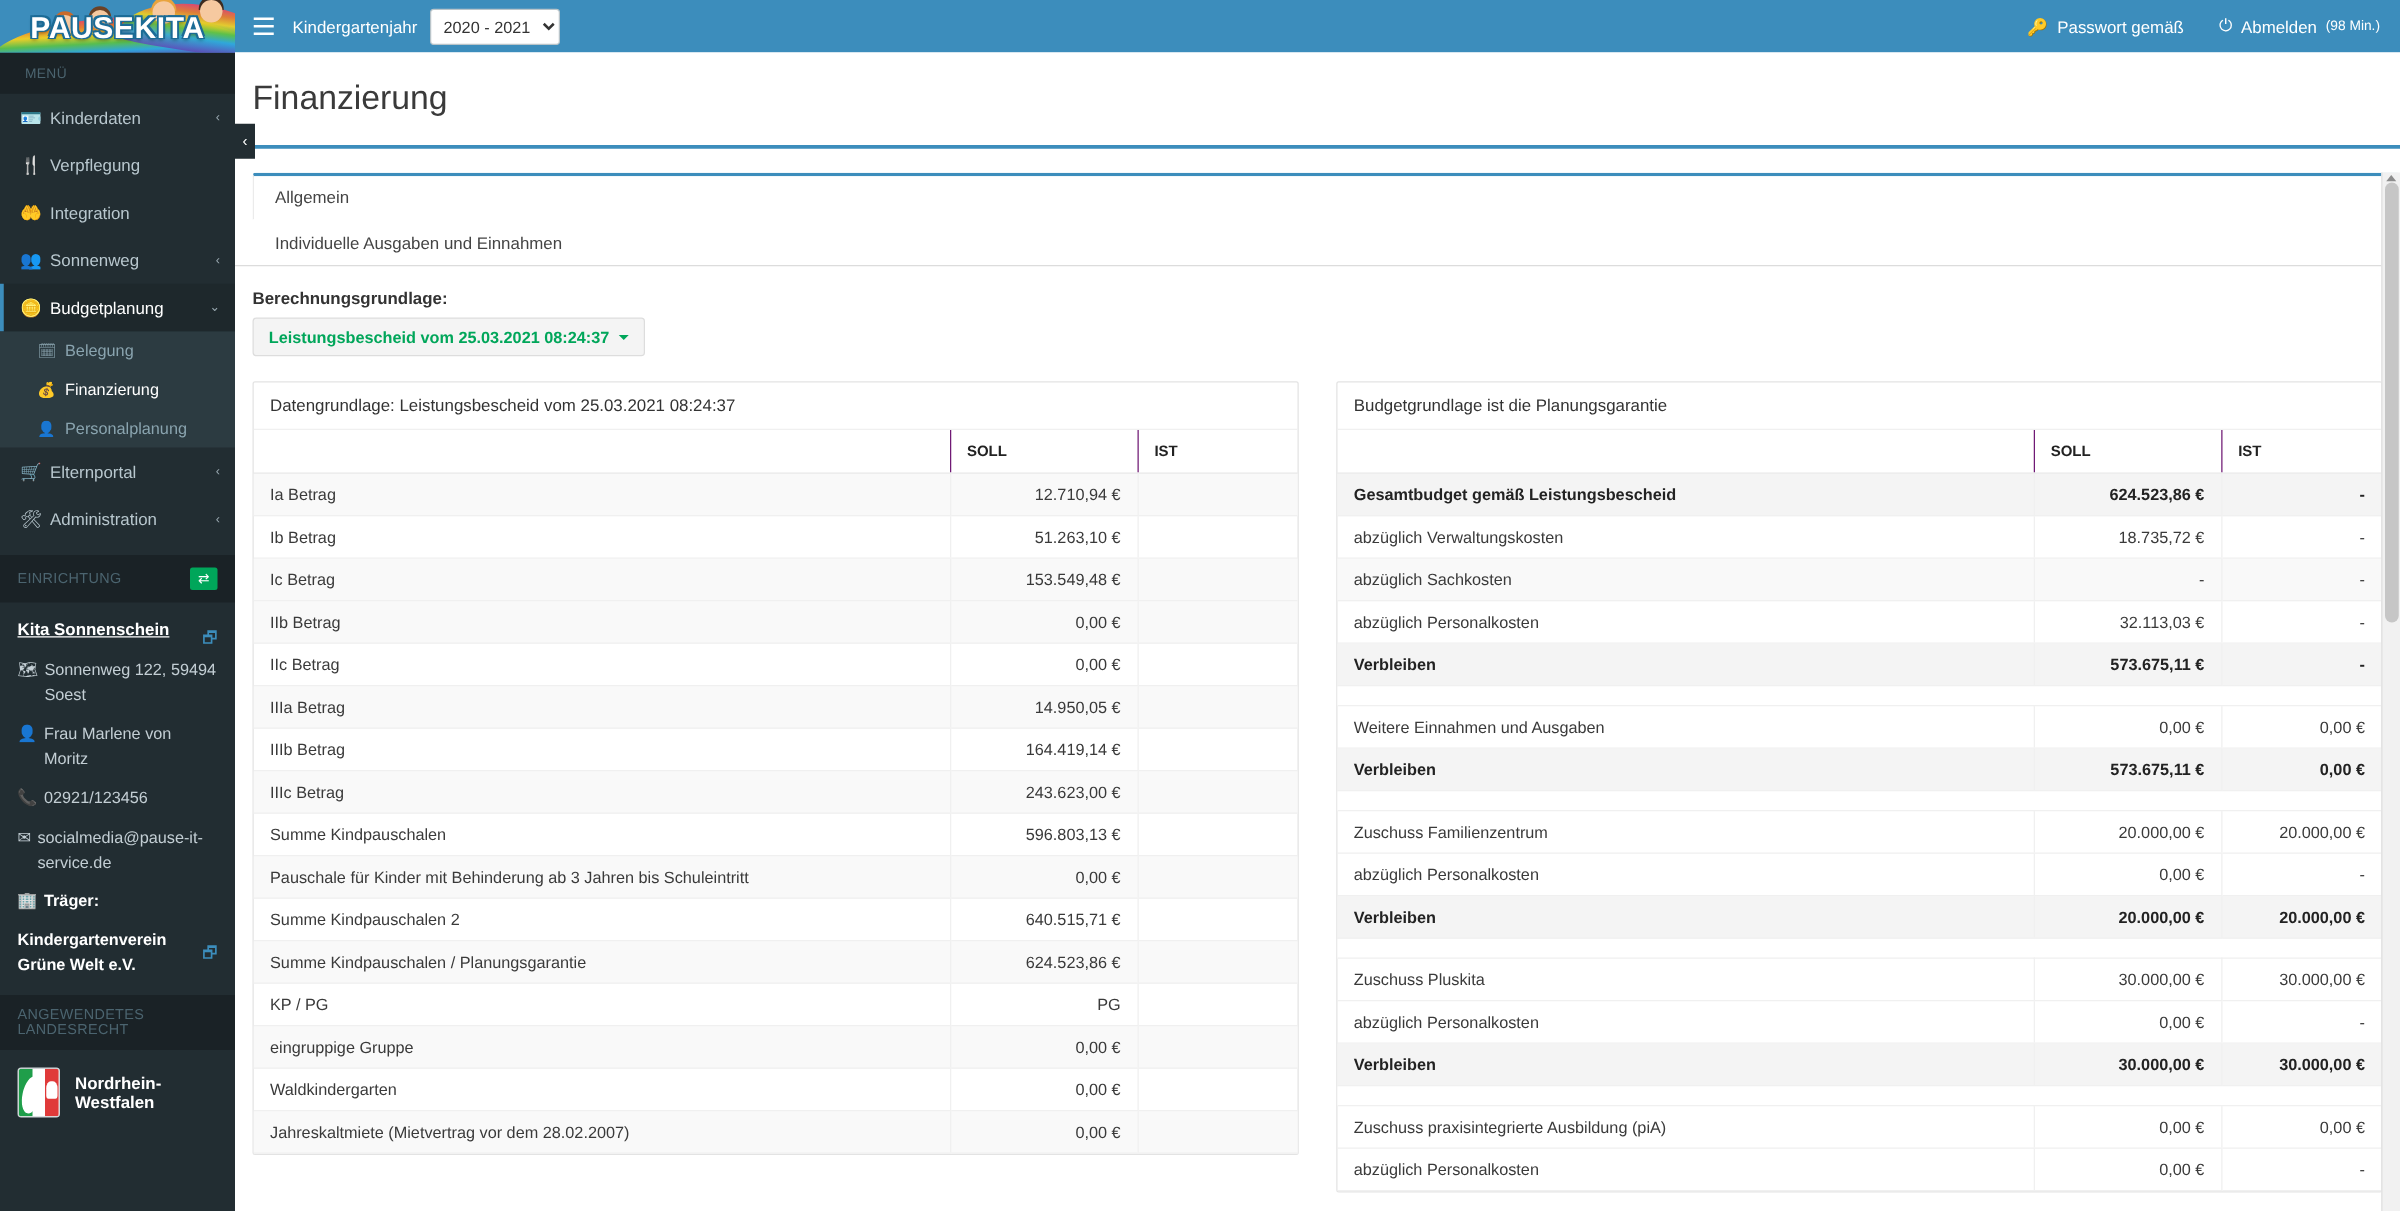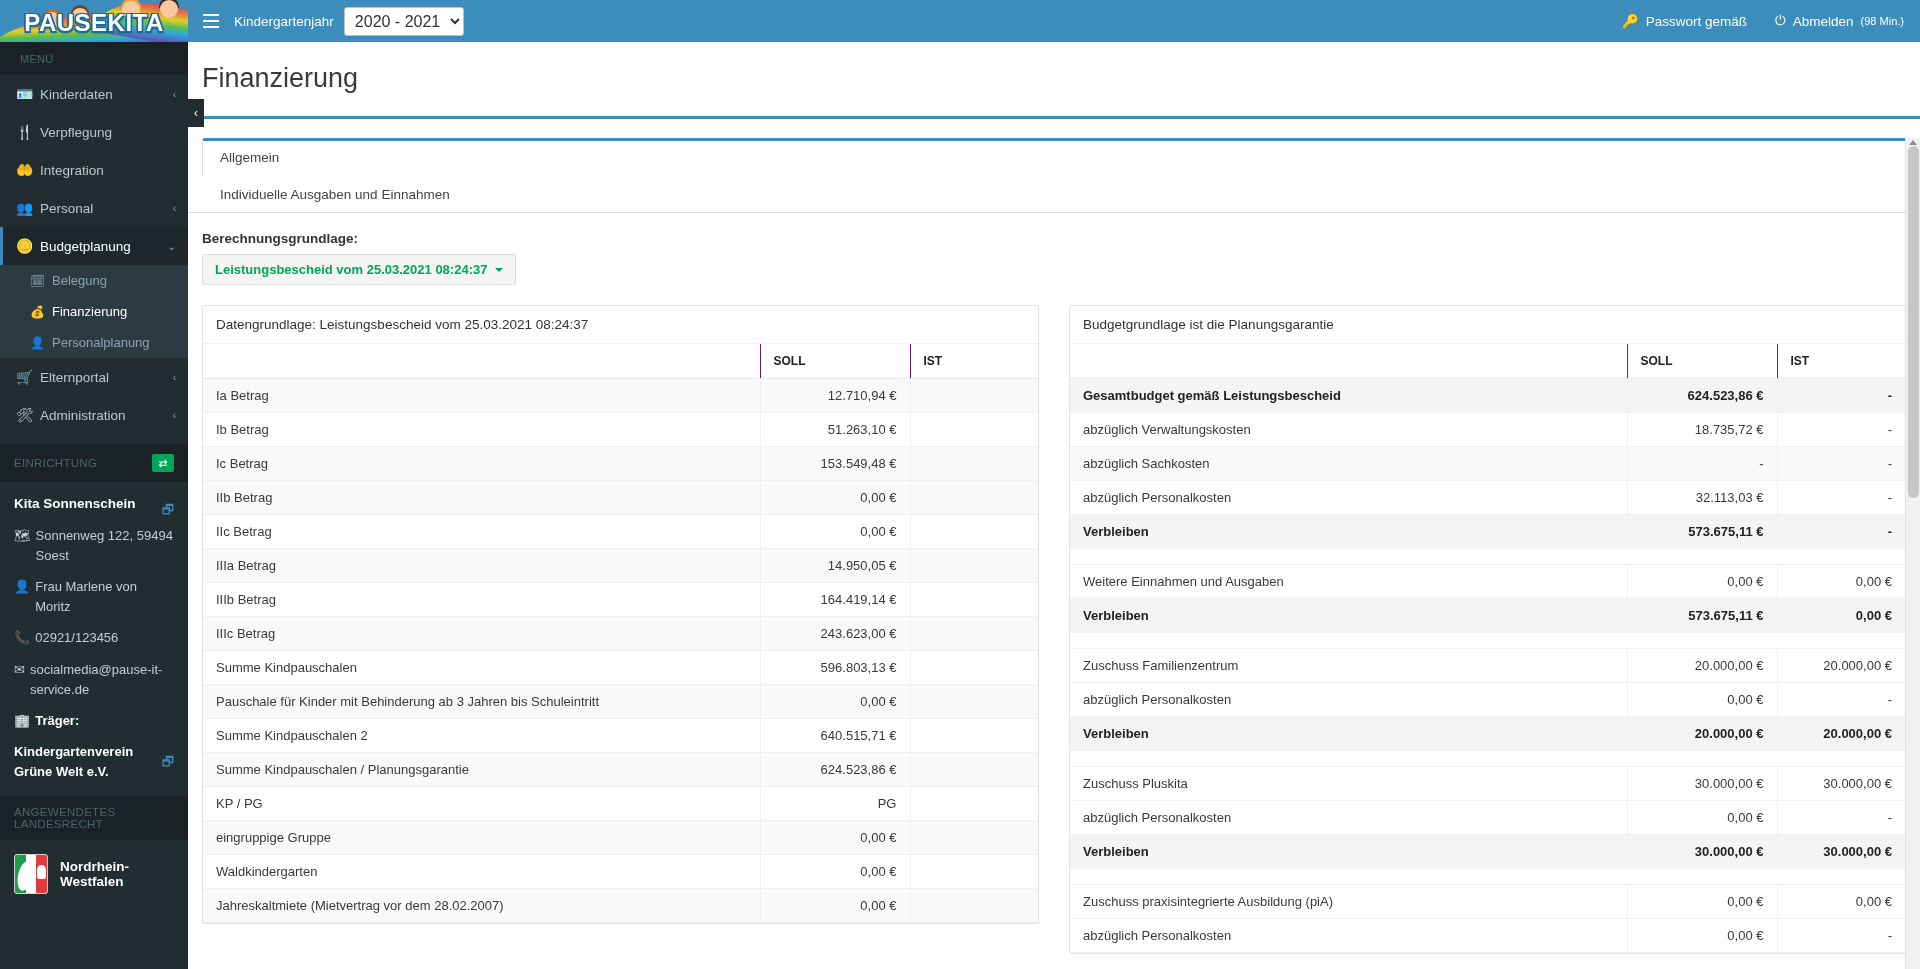--- a/index.html
+++ b/index.html
@@ -88,21 +88,21 @@
     background: #1a2226; padding: 10px 14px; margin-top: 10px;
     display: flex; align-items: center; justify-content: space-between;
   }
   .einrichtung-bar .lbl { font-size: 11.5px; color: #4b646f; letter-spacing: .3px; }
   .swap-btn {
     background: #00a65a; color: #fff; border: none;
     width: 22px; height: 18px; border-radius: 2px;
     font-size: 11px; line-height: 18px; text-align: center; cursor: pointer;
   }
   .facility { padding: 12px 14px 14px 14px; font-size: 13px; line-height: 1.55; }
-  .facility .fname { color: #fff; font-weight: bold; margin-bottom: 11px; font-size: 13.5px; }
+  .facility .fname { color: #fff; font-weight: bold; margin-bottom: 11px; font-size: 13.5px; text-decoration: underline; }
   .facility .frow { display: flex; gap: 5px; margin-bottom: 11px; color: #c3ced4; align-items: flex-start;}
   .facility .frow .fic { flex: 0 0 auto; }
   .facility .frow.strong { color: #fff; font-weight: bold; }
   .facility .traeger-val { color: #fff; font-weight: bold; margin-top: 0px; }
   .edit-ic { color: #3c8dbc; font-size: 13px; cursor: pointer; }
   .fname-row { display:flex; align-items:center; justify-content: space-between; }
 
   .landesrecht-bar {
     background: #1a2226; padding: 10px 14px;
     font-size: 11.5px; color: #4b646f; letter-spacing: .3px;
@@ -126,21 +126,21 @@
   }
   .burger {
     width: 46px; height: 42px; display: flex; align-items: center; justify-content: center;
     cursor: pointer;
   }
   .burger span { display: block; width: 16px; height: 2px; background: #fff; margin: 2px 0; }
   .burger .bw { display: flex; flex-direction: column; }
   .kj-label { font-size: 13.5px; margin-right: 10px; }
   .kj-select {
     font-family: "Liberation Sans", sans-serif;
-    font-size: 16px; padding: 4px 6px; height: 29px;
+    font-size: 13px; padding: 4px 6px; height: 29px;
     border: 1px solid #b9c4c9; border-radius: 3px; background: #fff; color: #333;
     min-width: 96px; cursor: pointer;
   }
   .topbar-right { margin-left: auto; display: flex; align-items: center; gap: 28px; }
   .tb-link { color: #fff; text-decoration: none; font-size: 13.5px; display: flex; align-items: center; gap: 7px; cursor: pointer;}
   .tb-link .small { font-size: 11px; }
 
   .content { position: absolute; left: 0; right: 0; top: 42px; bottom: 0; overflow: hidden; background: #fff; }
   .page-title {
     font-size: 27px; font-weight: normal; color: #3a3a3a;
@@ -243,21 +243,21 @@
         </li>
       <li>
           <a href="#">
         <span class="mi-icon">🤲</span>
         <span class="mi-label">Integration</span>
       </a>
         </li>
       <li>
           <a href="#">
         <span class="mi-icon">👥</span>
-        <span class="mi-label">Personal</span>
+        <span class="mi-label">Sonnenweg</span>
         <span class="mi-arrow">‹</span>
       </a>
         </li>
       <li class="active">
           <a href="#">
         <span class="mi-icon">🪙</span>
         <span class="mi-label">Budgetplanung</span>
         <span class="mi-arrow">⌄</span>
       </a>
         <ul class="submenu">

